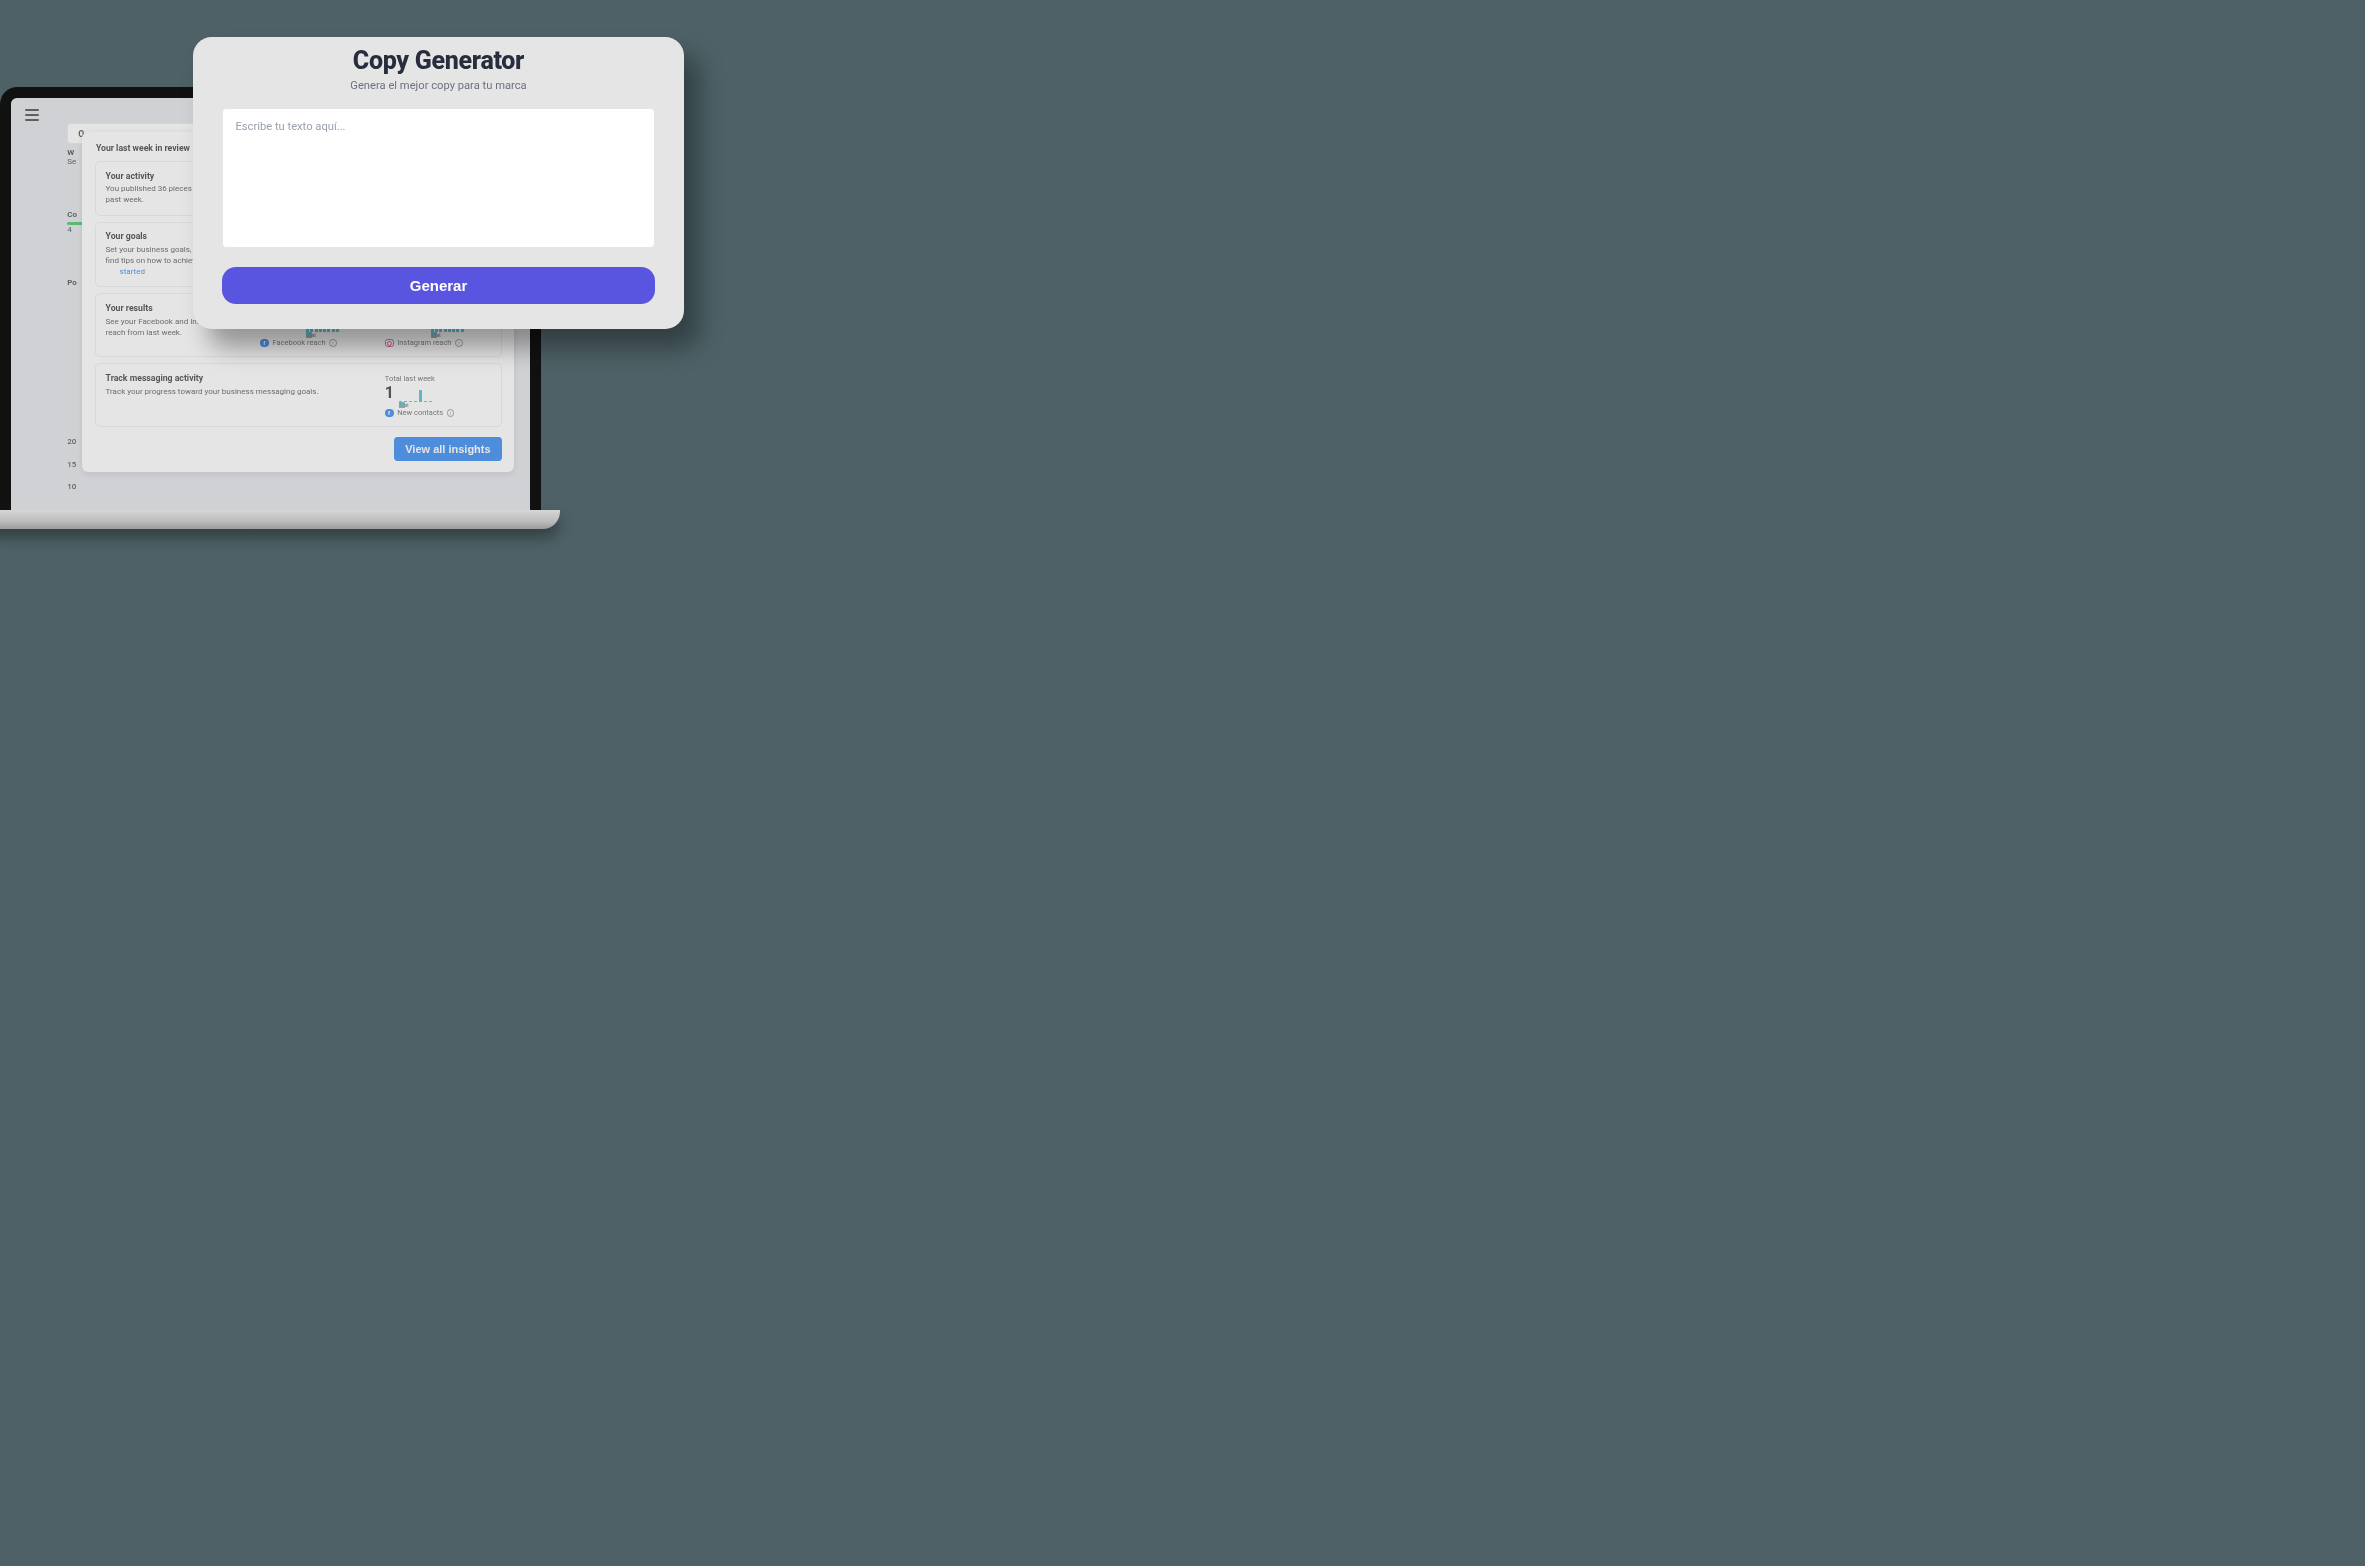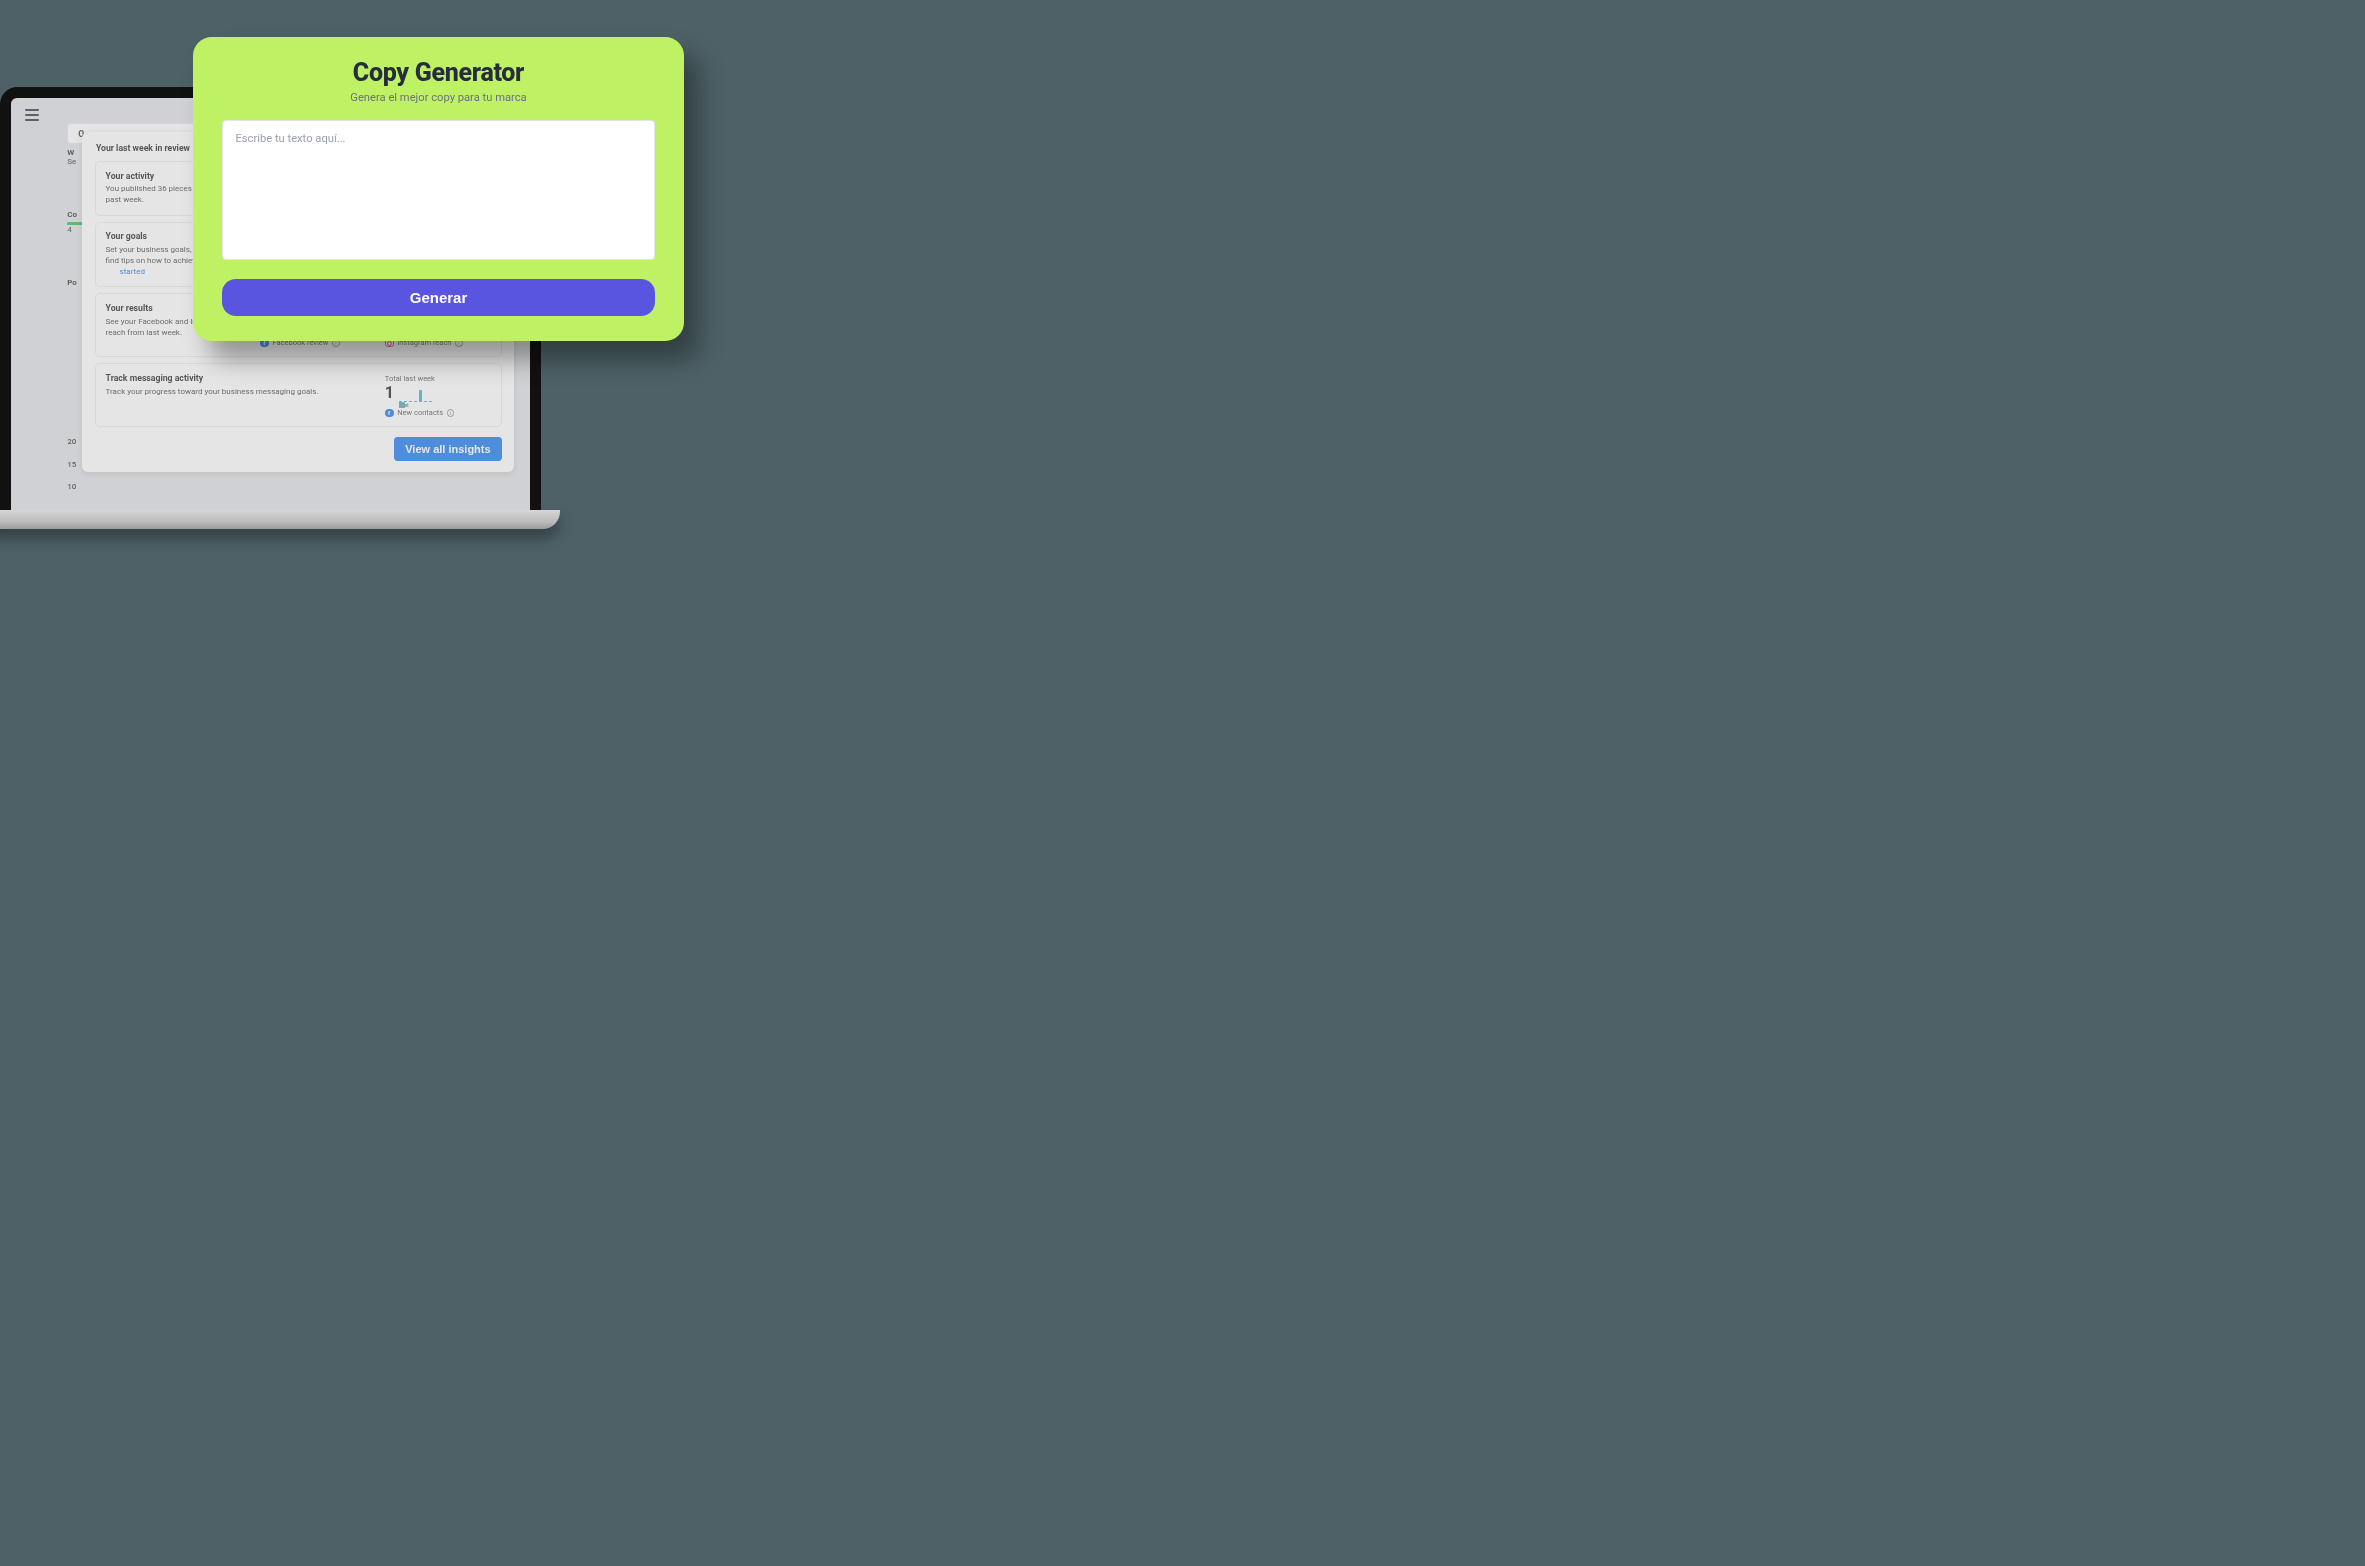--- a/index.html
+++ b/index.html
@@ -143,23 +143,23 @@
     position:absolute; left:56px; bottom:18.7px;
     display:flex; flex-direction:column; gap:13.7px;
     font-size:8px; color:#333; font-weight:500;
   }
 
   
   .modal {
     position:absolute;
     left:193px; top:37px;
     width:491px;
-    background:#bef264;
+    background:#e5e5e5;
     border-radius:18.7px;
-    padding:21px 29px 25px 29px;
+    padding:9px 29px 25px 29px;
     box-shadow: 15px 18.7px 25px rgba(0,0,0,.35);
   }
   .modal h1 {
     text-align:center;
     font-size:25px;
     font-weight:800;
     color:#272d3d;
     letter-spacing:-0.3px;
   }
   .modal .sub {
@@ -279,21 +279,21 @@
                     <span class="b7"></span>
                     <span class="b8"></span>
                   <span class="bars-label">
                     <span>Sun</span>
                     <span>Sat</span>
                   </span>
                 </span>
               </div>
               <div class="reach-row">
                 <span class="fb-dot">f</span>
-                <span>Facebook review</span>
+                <span>Facebook reach</span>
                 <span class="info-dot">i</span>
               </div>
             </div>
 
             <div class="metric-block">
               <div class="small">Total last week</div>
               <div class="big">
                 <span>37.1K</span>
                 <span class="bars">
                   <span class="b3"></span>

